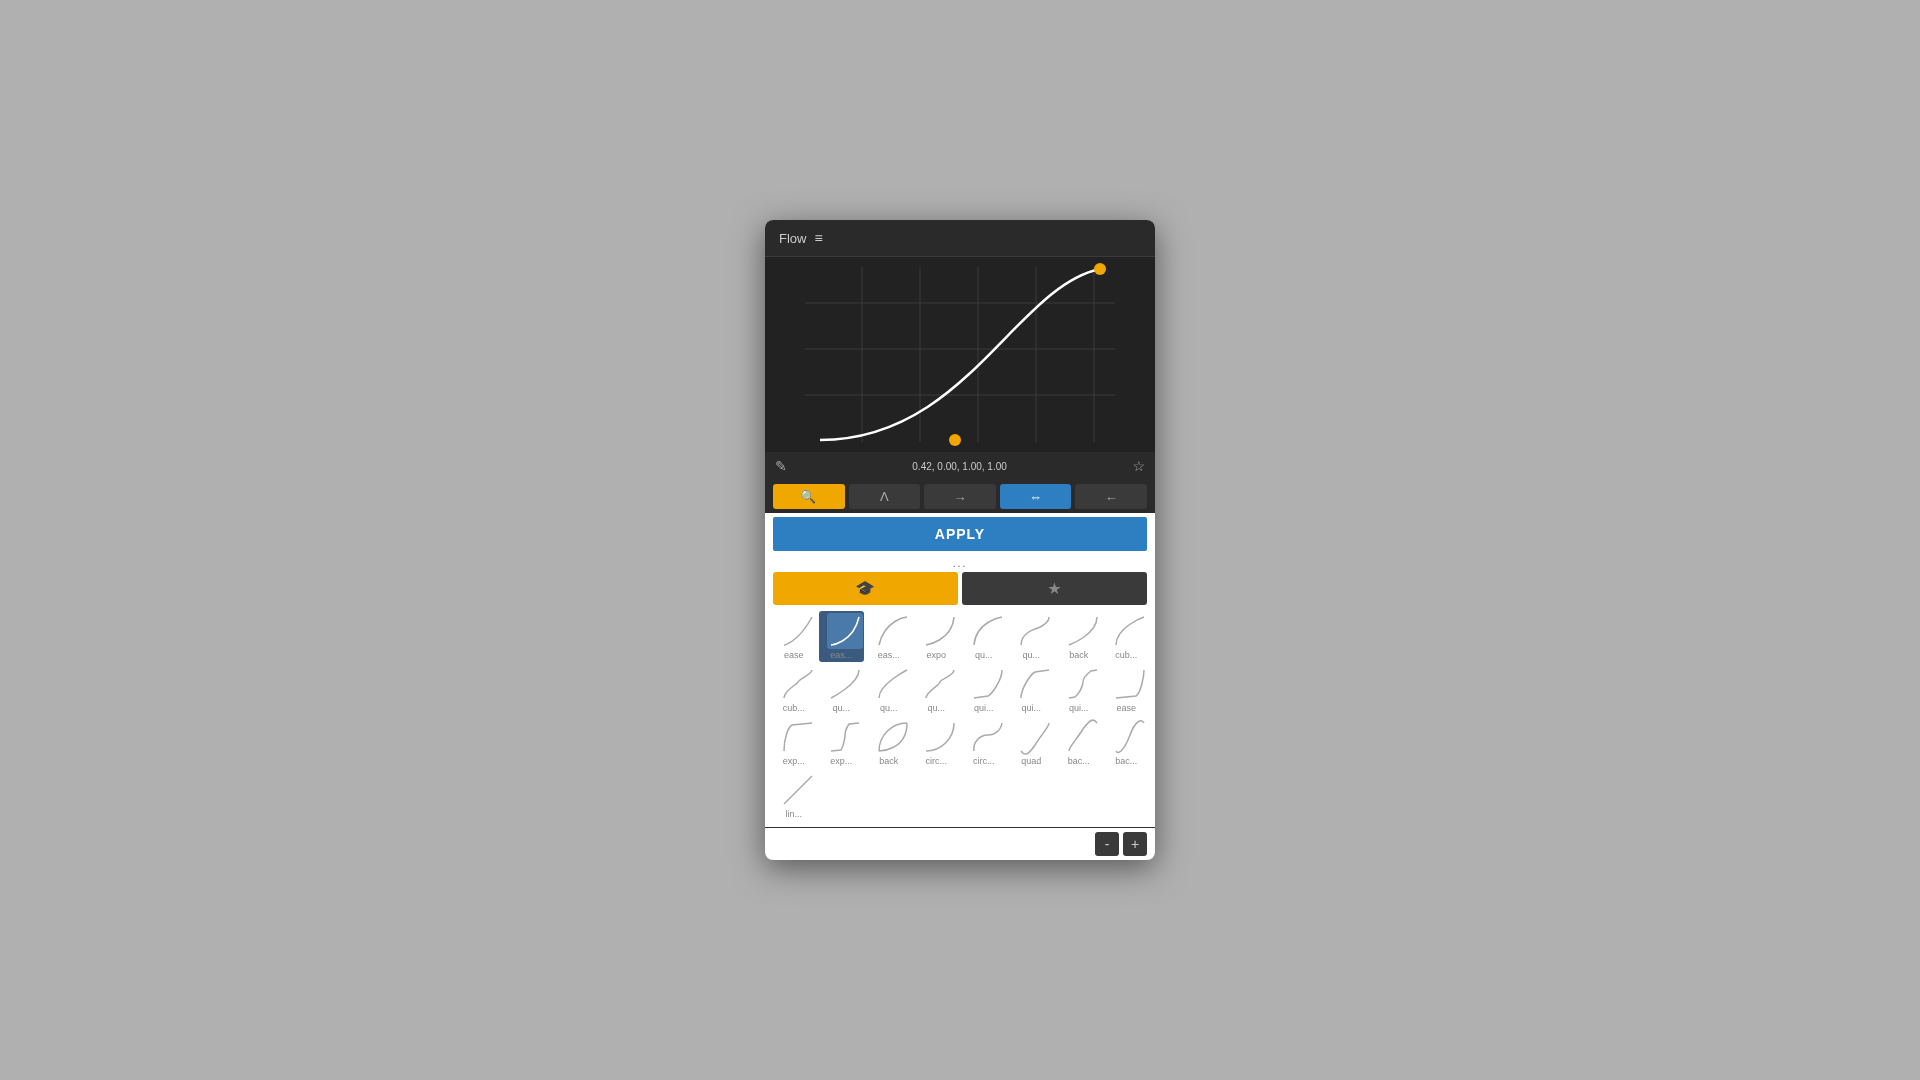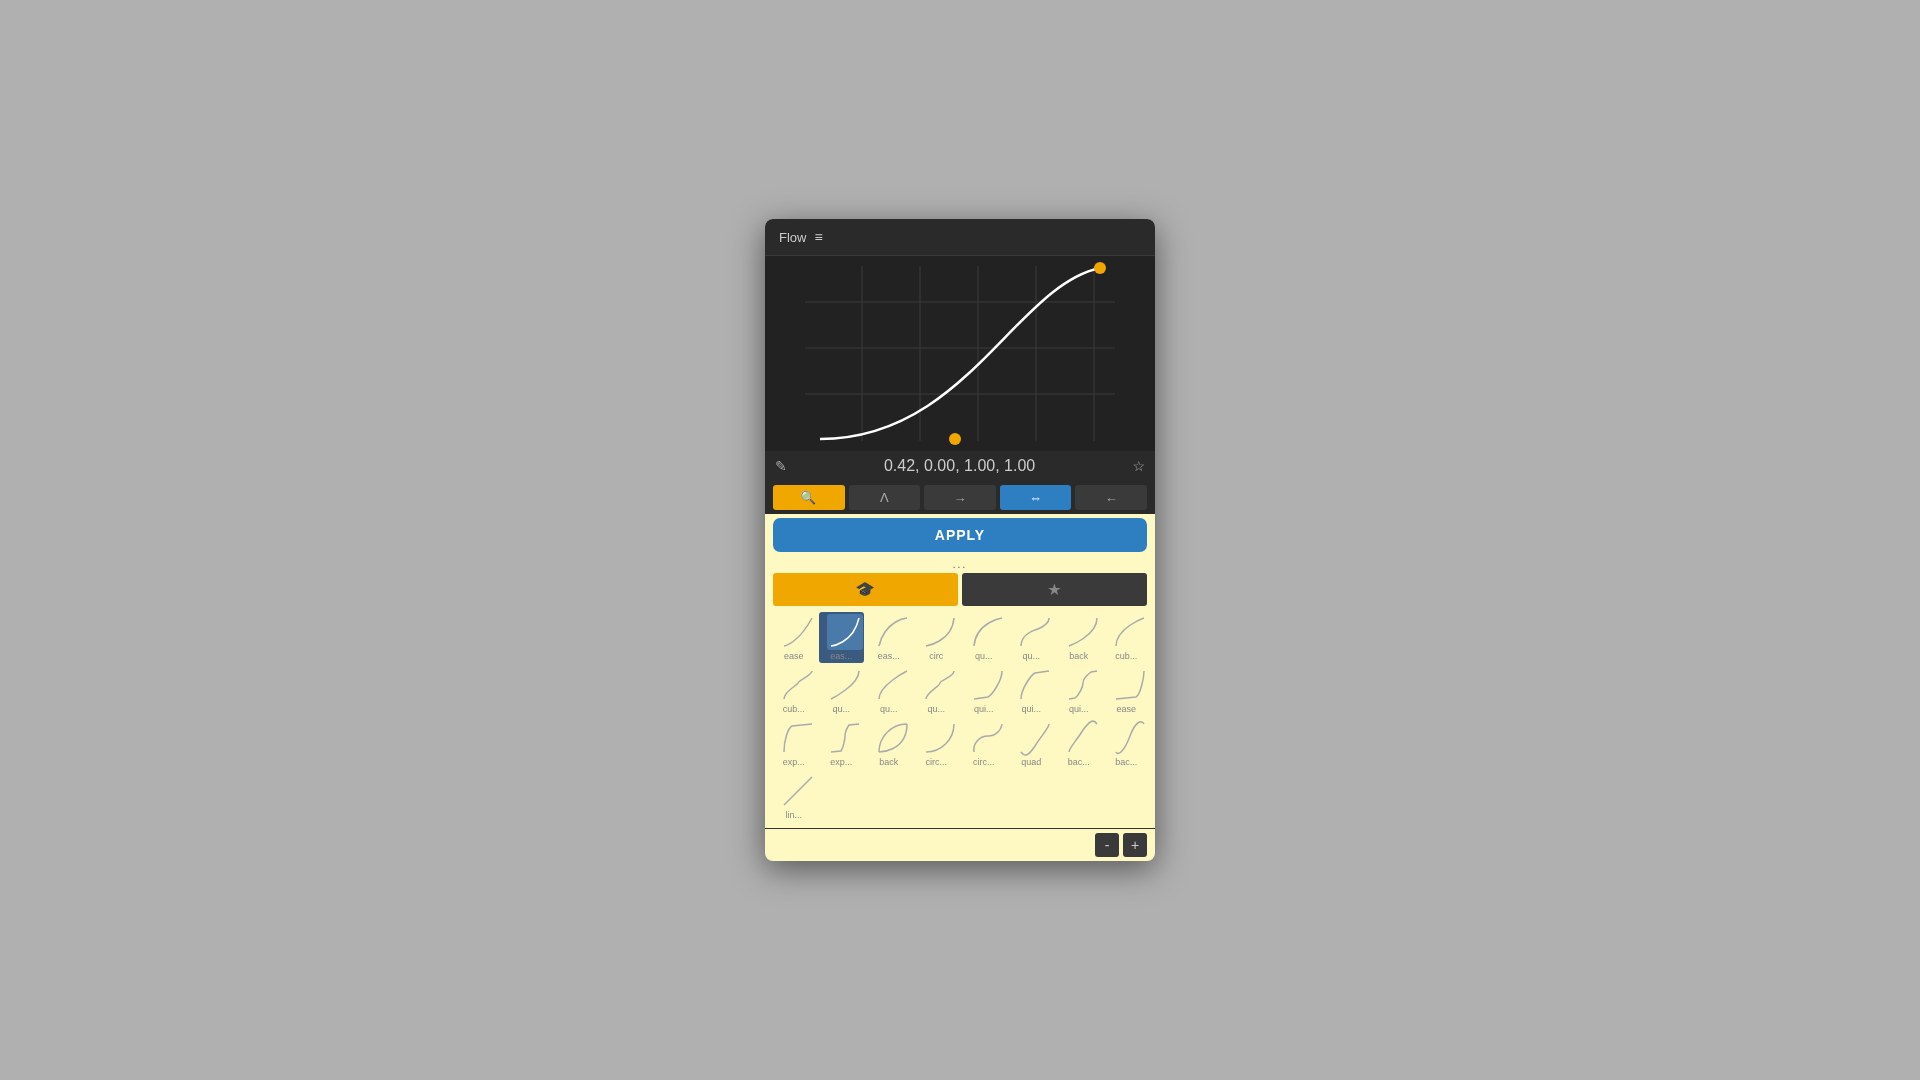--- a/index.html
+++ b/index.html
@@ -7,21 +7,21 @@
       background: #b0b0b0;
       display: flex;
       align-items: center;
       justify-content: center;
       width: 1920px;
       height: 1080px;
       font-family: -apple-system, BlinkMacSystemFont, 'Segoe UI', sans-serif;
     }
     .panel {
       width: 390px;
-      background: #fef9c3;
+      background: #ffffff;
       border-radius: 8px;
       overflow: hidden;
       box-shadow: 0 8px 32px rgba(0,0,0,0.5);
     }
     .titlebar {
       background: #2a2a2a;
       padding: 10px 14px;
       display: flex;
       align-items: center;
       gap: 8px;
@@ -55,21 +55,21 @@
       align-items: center;
       justify-content: space-between;
     }
     .controls-bar .edit-icon {
       color: #aaa;
       font-size: 14px;
       cursor: pointer;
     }
     .controls-bar .coords {
       color: #ccc;
-      font-size: 16px;
+      font-size: 10px;
     }
     .controls-bar .star-icon {
       color: #aaa;
       font-size: 14px;
       cursor: pointer;
     }
     .mode-buttons {
       display: flex;
       padding: 4px 8px;
       gap: 4px;
@@ -101,21 +101,21 @@
     .apply-btn {
       background: #2d7fc1;
       color: #fff;
       border: none;
       width: calc(100% - 16px);
       margin: 4px 8px;
       padding: 9px;
       font-size: 14px;
       font-weight: bold;
       letter-spacing: 1px;
-      border-radius: 7px;
+      border-radius: 2px;
       cursor: pointer;
     }
     .dots-row {
       text-align: center;
       color: #555;
       font-size: 10px;
       padding: 3px 0;
       letter-spacing: 2px;
     }
     .tabs-row {
@@ -273,21 +273,21 @@
     <div class="easing-item">
       <svg class="easing-icon" viewBox="0 0 36 36">
           <path d="M4 32 C10 6 32 4 32 4" stroke="#aaa" stroke-width="1.5" fill="none"></path>
         </svg>
       <span class="easing-label">eas...</span>
     </div>
     <div class="easing-item">
       <svg class="easing-icon" viewBox="0 0 36 36">
           <path d="M4 32 C4 32 30 28 32 4" stroke="#aaa" stroke-width="1.5" fill="none"></path>
         </svg>
-      <span class="easing-label">circ</span>
+      <span class="easing-label">expo</span>
     </div>
     <div class="easing-item">
       <svg class="easing-icon" viewBox="0 0 36 36">
           <path d="M4 32 C6 8 32 4 32 4" stroke="#aaa" stroke-width="1.5" fill="none"></path>
         </svg>
       <span class="easing-label">qu...</span>
     </div>
     <div class="easing-item">
       <svg class="easing-icon" viewBox="0 0 36 36">
           <path d="M4 32 C4 20 18 16 18 16 C18 16 32 12 32 4" stroke="#aaa" stroke-width="1.5" fill="none"></path>

